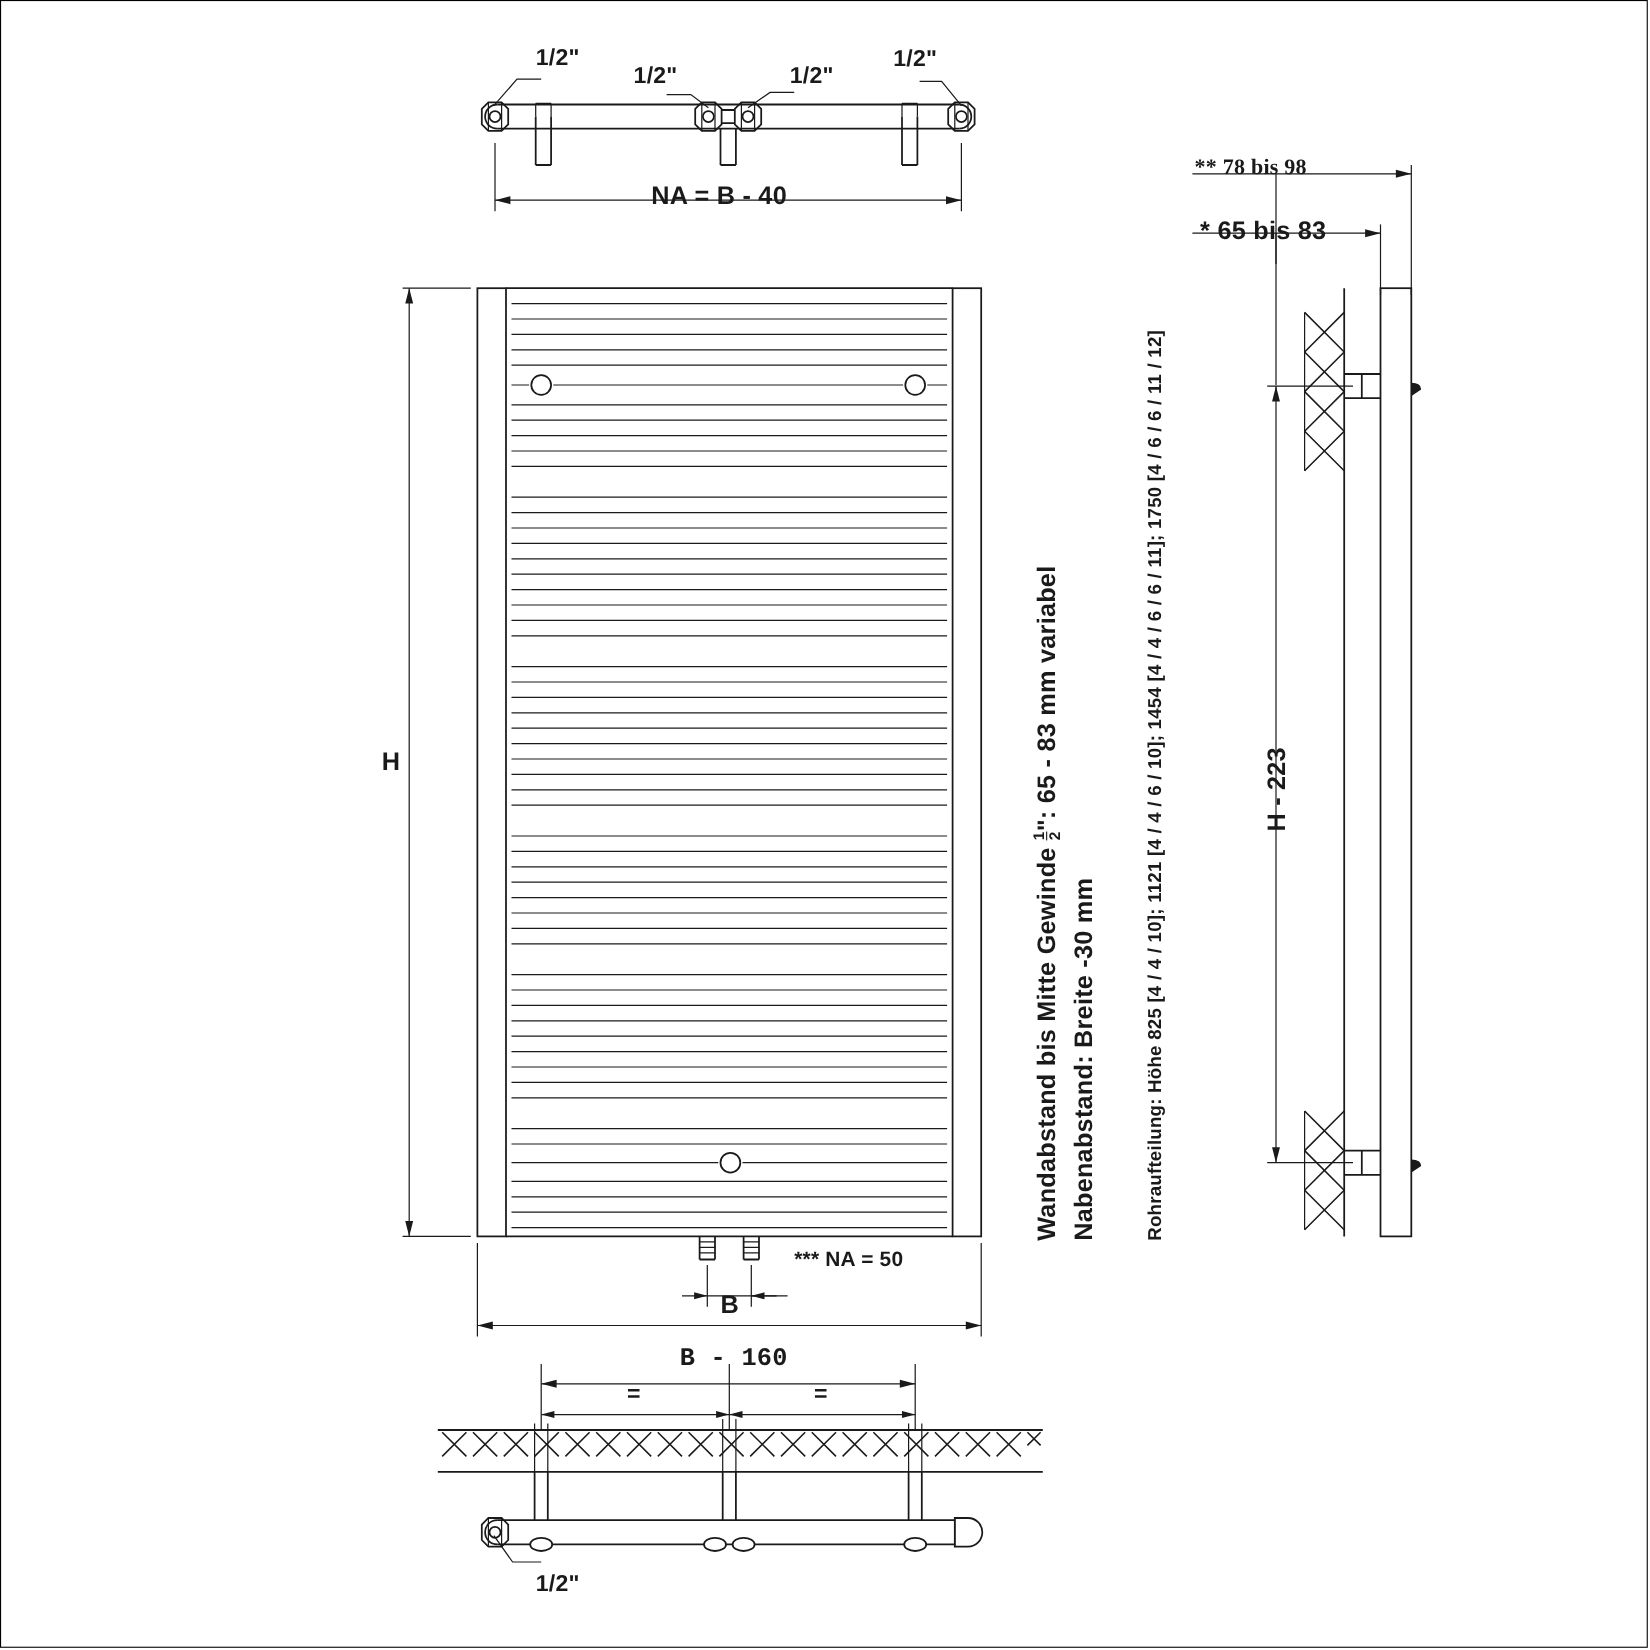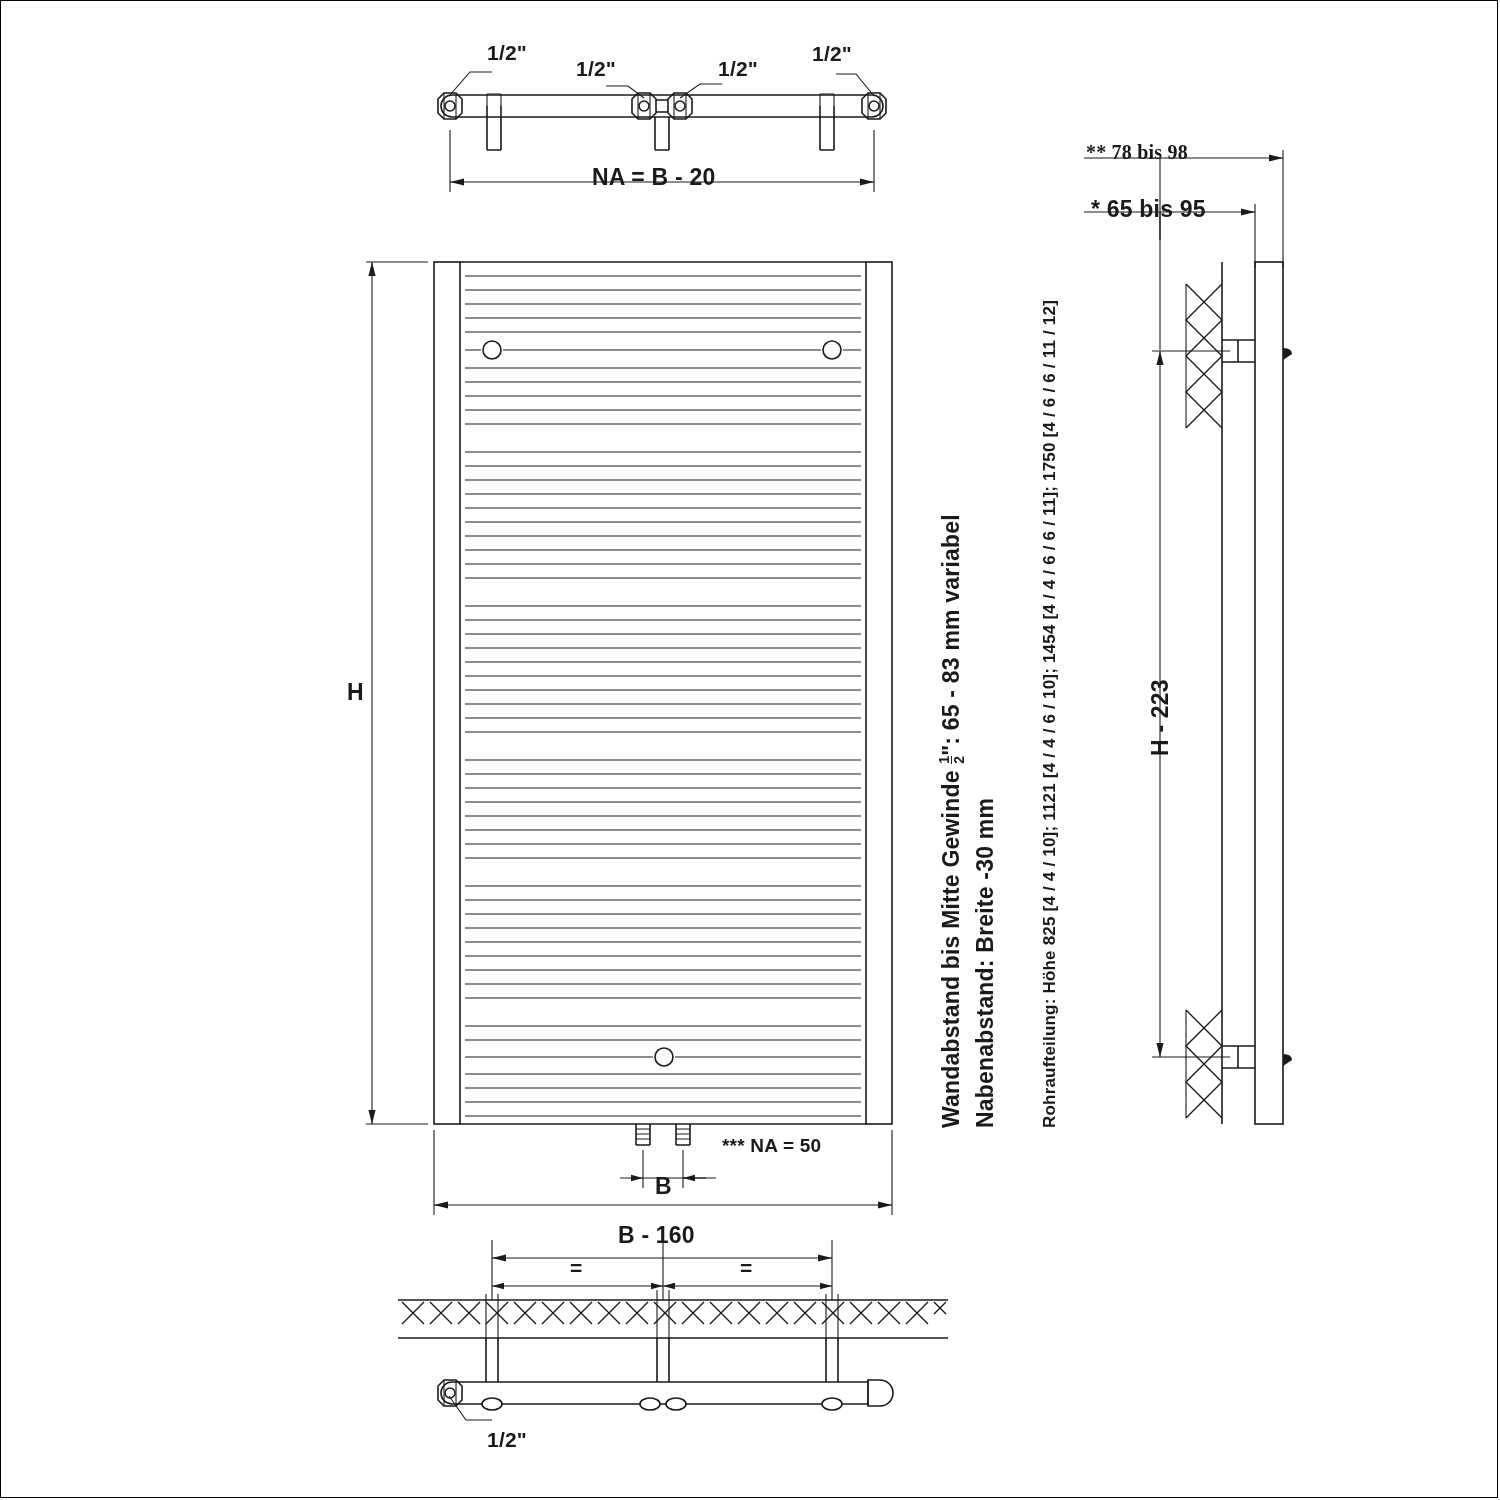--- a/index.html
+++ b/index.html
@@ -325,34 +325,34 @@
 
       <path class="ln-thin" d="M 449 1396 L 466 1420 L 492 1420"></path>
     </g>
   </svg>
 
   <div class="lbl" style="left:487px; top:41px;">1/2"</div>
   <div class="lbl" style="left:576px; top:57px;">1/2"</div>
   <div class="lbl" style="left:718px; top:57px;">1/2"</div>
   <div class="lbl" style="left:812px; top:42px;">1/2"</div>
 
-  <div class="lbl" style="left:592px; top:164px; font-size:23px;">NA = B - 20</div>
+  <div class="lbl" style="left:592px; top:164px; font-size:23px;">NA = B - 40</div>
 
   <div class="lbl" style="left:347px; top:679px; font-size:23px;">H</div>
 
   <div class="lbl" style="left:655px; top:1173px; font-size:23px;">B</div>
 
   <div class="lbl" style="left:722px; top:1135px; font-size:19px;">*** NA = 50</div>
 
   <div class="lbl" style="left:1086px; top:141px; font-size:20px;font-family:Liberation Serif, serif;">** 78 bis 98</div>
-  <div class="lbl" style="left:1091px; top:196px; font-size:23px;">* 65 bis 95</div>
+  <div class="lbl" style="left:1091px; top:196px; font-size:23px;">* 65 bis 83</div>
 
   <div class="lbl rot" style="left:1147px; top:756px; font-size:23px;">H - 223</div>
 
-  <div class="lbl" style="left:618px; top:1222px; font-size:23px;">B - 160</div>
+  <div class="lbl" style="left:618px; top:1222px; font-size:23px;font-family:Liberation Mono, monospace;">B - 160</div>
   <div class="lbl" style="left:570px; top:1256px; font-size:21px;">=</div>
   <div class="lbl" style="left:740px; top:1256px; font-size:21px;">=</div>
   <div class="lbl" style="left:487px; top:1428px;">1/2"</div>
 
   <div class="lbl rot" style="left:938px; top:1128px; font-size:23px;">
     <span>Wandabstand bis Mitte Gewinde </span><span class="frac-wrap"><span class="num">1</span><span class="den">2</span></span><span>": 65 - 83 mm variabel</span>
   </div>
 
   <div class="lbl rot" style="left:972px; top:1128px; font-size:23px;">Nabenabstand: Breite -30 mm</div>
 

